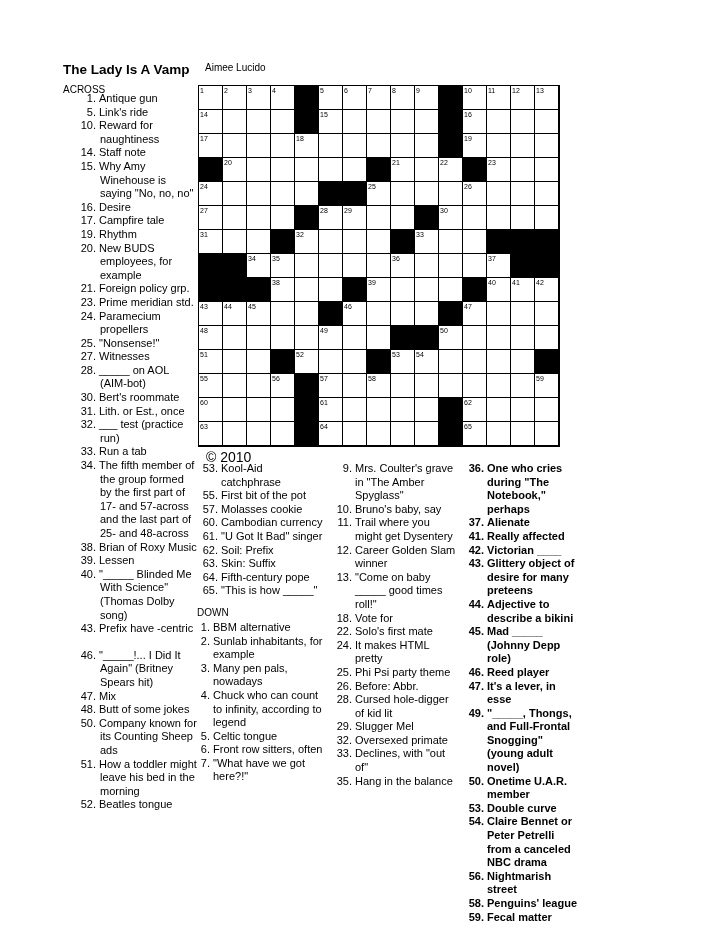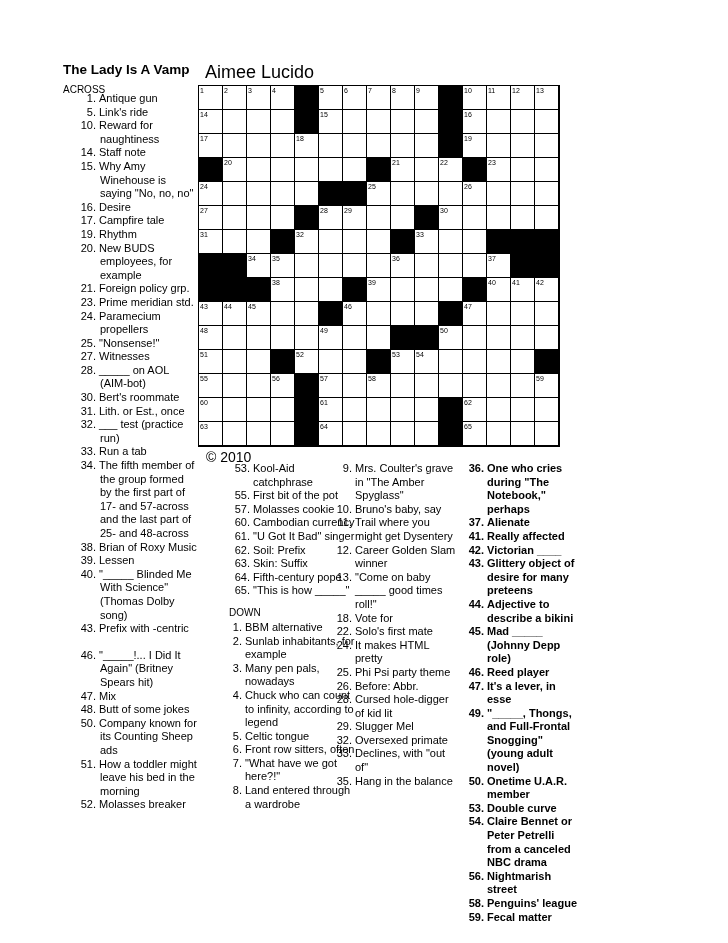--- a/index.html
+++ b/index.html
@@ -1,35 +1,35 @@
 <!DOCTYPE html>
 <html><head>
 <meta charset="utf-8">
 <style>
   html,body { margin:0; padding:0; background:#ffffff; }
   .page {
     position:relative; width:728px; height:943px; background:#ffffff;
     color:#000000; font-family:"Liberation Sans", sans-serif; overflow:hidden;
   }
   .title { position:absolute; left:63px; top:62px; font-size:13.5px; font-weight:bold; white-space:nowrap; }
-  .author { position:absolute; left:205px; top:62px; font-size:18px; white-space:nowrap; }
+  .author { position:absolute; left:205px; top:62px; font-size:10px; white-space:nowrap; }
   .section-head { font-size:10px; font-weight:normal; }
   .across-head { position:absolute; left:63px; top:84px; }
   .down-head { margin:9px 0 3px 0; }
   .clue-list { list-style:none; margin:0; padding:0; font-size:11px; line-height:13.6px; }
   .clue { padding-left:var(--pad); text-indent:calc(0px - var(--pad)); margin:0; }
   .clue.gap { margin-top:13px; }
   .clue .num { display:inline-block; width:var(--numw); text-align:right; margin-right:3px; }
   .l1  { --pad:37px; --numw:33px; }
   .l2a { --pad:24px; --numw:21px; }
   .l2d { --pad:16px; --numw:13px; }
   .l3  { --pad:19px; --numw:16px; }
   .l4  { --pad:21px; --numw:18px; }
   .col1 { position:absolute; left:63px;  top:92px; width:134px; }
-  .col2 { position:absolute; left:197px; top:462px; width:126px;margin-left:32px; }
+  .col2 { position:absolute; left:197px; top:462px; width:126px; }
   .col3 { position:absolute; left:336px; top:462px; width:120px; }
   .col4 { position:absolute; left:466px; top:462px; width:113px;font-weight:bold; }
   .grid {
     position:absolute; left:198px; top:85px;
     display:grid; grid-template-columns:repeat(15,24px); grid-template-rows:repeat(15,24px);
     border:1px solid #000; background:#fff;
   }
   .gcell { position:relative; box-sizing:border-box; border-right:1px solid #000; border-bottom:1px solid #000; background:#fff; }
   .gcell.black { background:#000; }
   .gnum { position:absolute; top:0; left:1px; font-size:7px; line-height:9px; letter-spacing:0; }
@@ -62,27 +62,27 @@
       <li class="clue"><span class="num">27.</span><span>Witnesses</span></li>
       <li class="clue"><span class="num">28.</span><span>_____ on AOL (AIM-bot)</span></li>
       <li class="clue"><span class="num">30.</span><span>Bert's roommate</span></li>
       <li class="clue"><span class="num">31.</span><span>Lith. or Est., once</span></li>
       <li class="clue"><span class="num">32.</span><span>___ test (practice run)</span></li>
       <li class="clue"><span class="num">33.</span><span>Run a tab</span></li>
       <li class="clue"><span class="num">34.</span><span>The fifth member of the group formed by the first part of 17- and 57-across and the last part of 25- and 48-across</span></li>
       <li class="clue"><span class="num">38.</span><span>Brian of Roxy Music</span></li>
       <li class="clue"><span class="num">39.</span><span>Lessen</span></li>
       <li class="clue"><span class="num">40.</span><span>"_____ Blinded Me With Science" (Thomas Dolby song)</span></li>
-      <li class="clue"><span class="num">43.</span><span>Prefix with -centric</span></li>
+      <li class="clue"><span class="num">43.</span><span>Prefix have -centric</span></li>
       <li class="clue gap"><span class="num">46.</span><span>"_____!... I Did It Again" (Britney Spears hit)</span></li>
       <li class="clue"><span class="num">47.</span><span>Mix</span></li>
       <li class="clue"><span class="num">48.</span><span>Butt of some jokes</span></li>
       <li class="clue"><span class="num">50.</span><span>Company known for its Counting Sheep ads</span></li>
       <li class="clue"><span class="num">51.</span><span>How a toddler might leave his bed in the morning</span></li>
-      <li class="clue"><span class="num">52.</span><span>Molasses breaker</span></li>
+      <li class="clue"><span class="num">52.</span><span>Beatles tongue</span></li>
     </ol>
 
   <div class="grid" id="grid">
       <div class="gcell">
         <span class="gnum">1</span>
       </div>
       <div class="gcell">
         <span class="gnum">2</span>
       </div>
       <div class="gcell">
@@ -452,21 +452,20 @@
       </ol>
     <div class="section-head down-head">DOWN</div>
     <ol class="clue-list l2d">
         <li class="clue"><span class="num">1.</span><span>BBM alternative</span></li>
         <li class="clue"><span class="num">2.</span><span>Sunlab inhabitants, for example</span></li>
         <li class="clue"><span class="num">3.</span><span>Many pen pals, nowadays</span></li>
         <li class="clue"><span class="num">4.</span><span>Chuck who can count to infinity, according to legend</span></li>
         <li class="clue"><span class="num">5.</span><span>Celtic tongue</span></li>
         <li class="clue"><span class="num">6.</span><span>Front row sitters, often</span></li>
         <li class="clue"><span class="num">7.</span><span>"What have we got here?!"</span></li>
-        <li class="clue"><span class="num">8.</span><span>Land entered through a wardrobe</span></li>
       </ol>
   </div>
 
   <div class="col3">
     <ol class="clue-list l3">
         <li class="clue"><span class="num">9.</span><span>Mrs. Coulter's grave in "The Amber Spyglass"</span></li>
         <li class="clue"><span class="num">10.</span><span>Bruno's baby, say</span></li>
         <li class="clue"><span class="num">11.</span><span>Trail where you might get Dysentery</span></li>
         <li class="clue"><span class="num">12.</span><span>Career Golden Slam winner</span></li>
         <li class="clue"><span class="num">13.</span><span>"Come on baby _____ good times roll!"</span></li>

